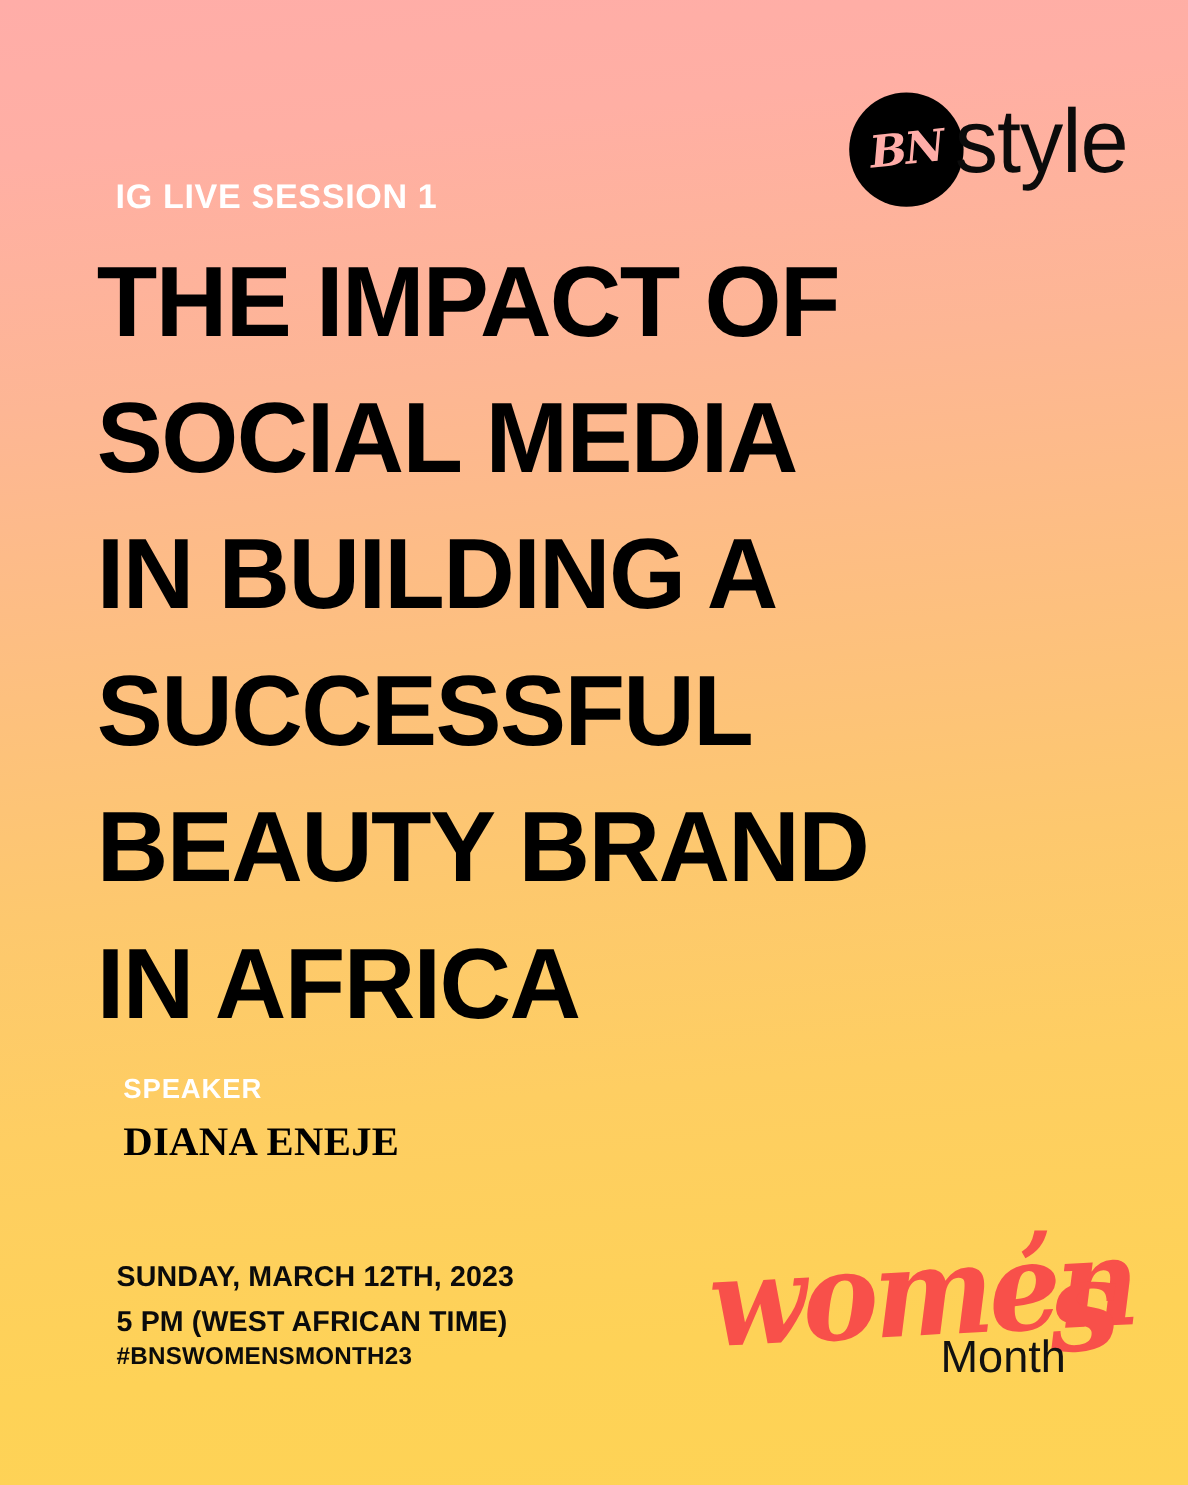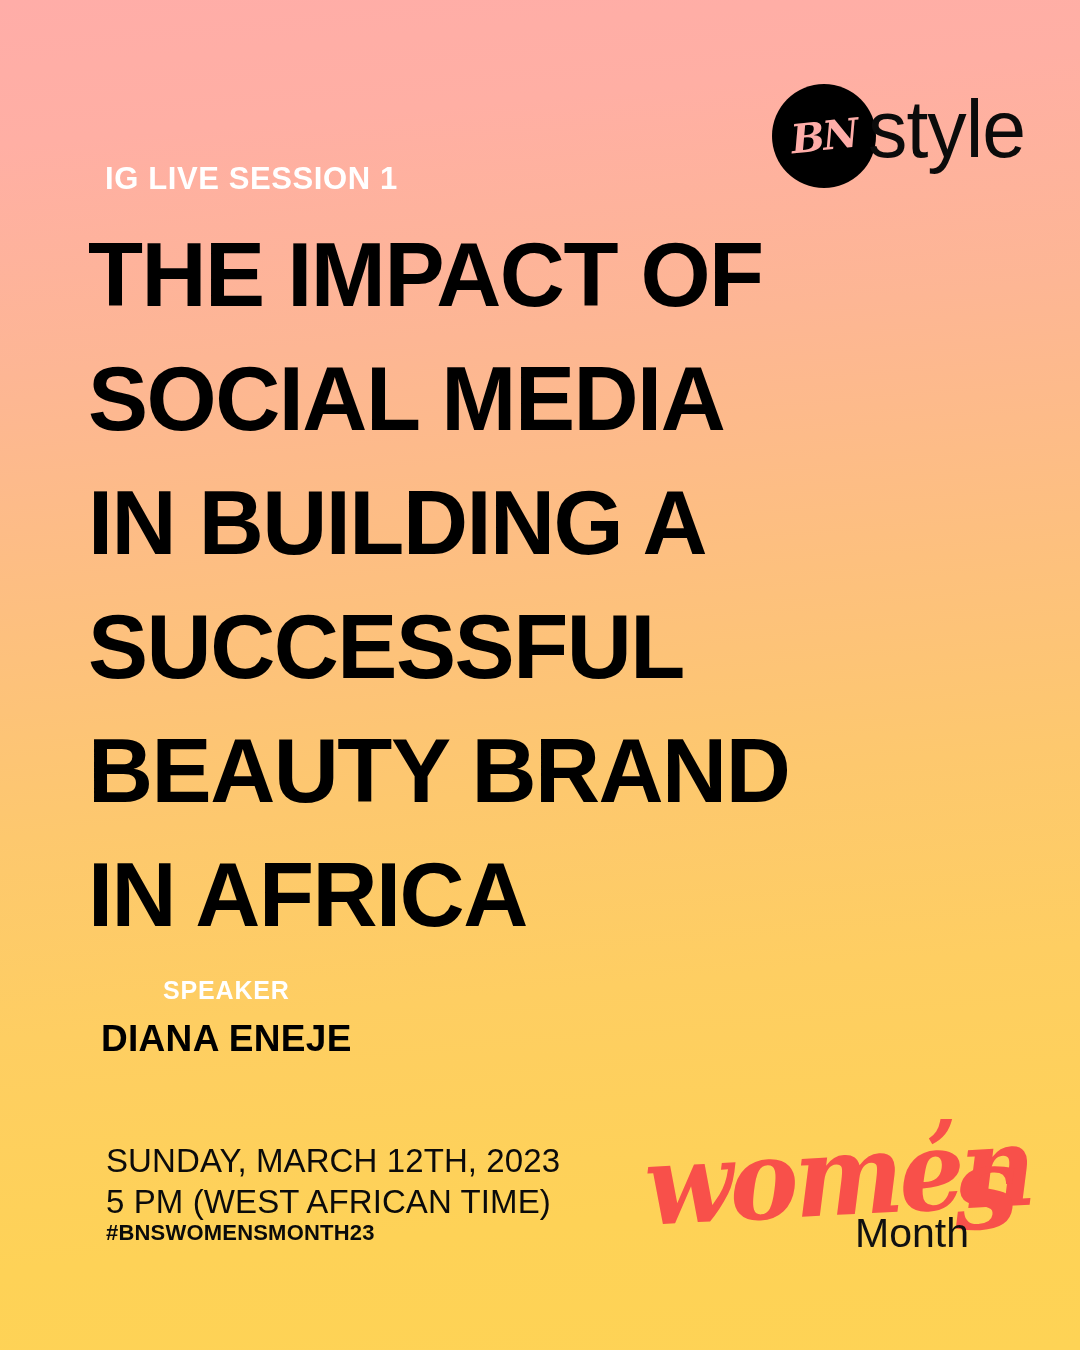--- a/index.html
+++ b/index.html
@@ -108,49 +108,49 @@
     letter-spacing:-1.5px;
     color:#000000;
     white-space:nowrap;
     transform:scaleX(0.99);
     transform-origin:left center;
   }
 
   
   .speaker-block {
     position:absolute;
-    left:101px;
+    left:112px;
     top:978px;
-    text-align:center;
   }
   .speaker-label {
     font-size:25px;
     font-weight:700;
     letter-spacing:0.8px;
     color:#ffffff;
     line-height:1;
     margin-bottom:17px;
   }
   .speaker-name {
     font-size:37px;
     font-weight:700;
     letter-spacing:0.3px;
     color:#000000;
     line-height:1;
+    font-family:Liberation Serif, serif;
   }
 
   
   .details {
     position:absolute;
     left:106px;
     top:1140px;
   }
   .details-line {
-    font-size:33px;
-    font-weight:400;
+    font-size:26px;
+    font-weight:700;
     color:#0b0b0b;
     line-height:41px;
     letter-spacing:0.1px;
     white-space:nowrap;
   }
   .details-hash {
     margin-top:0;
     font-size:22px;
     font-weight:700;
     letter-spacing:0.2px;

